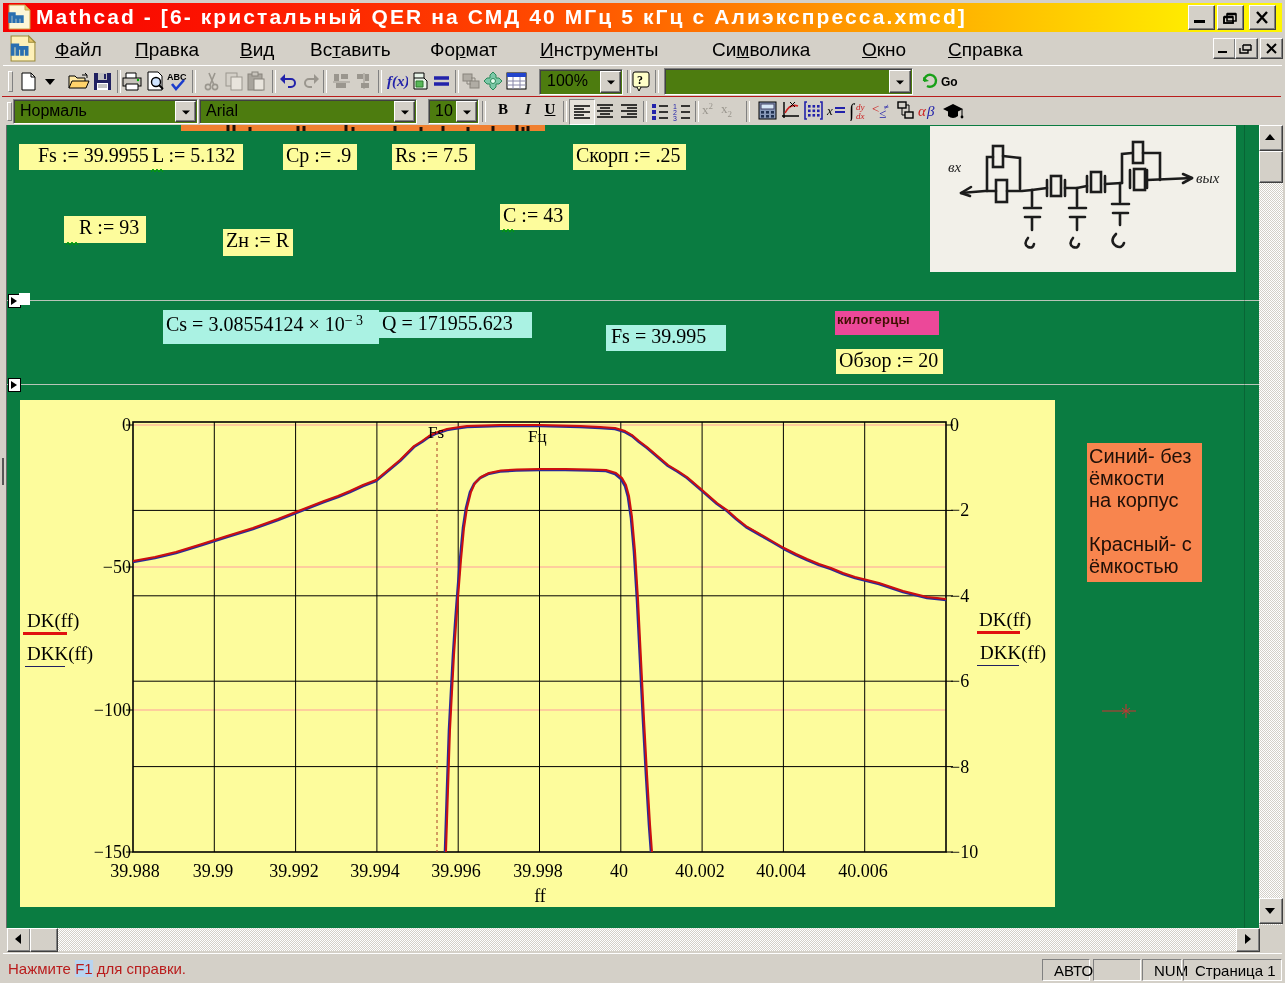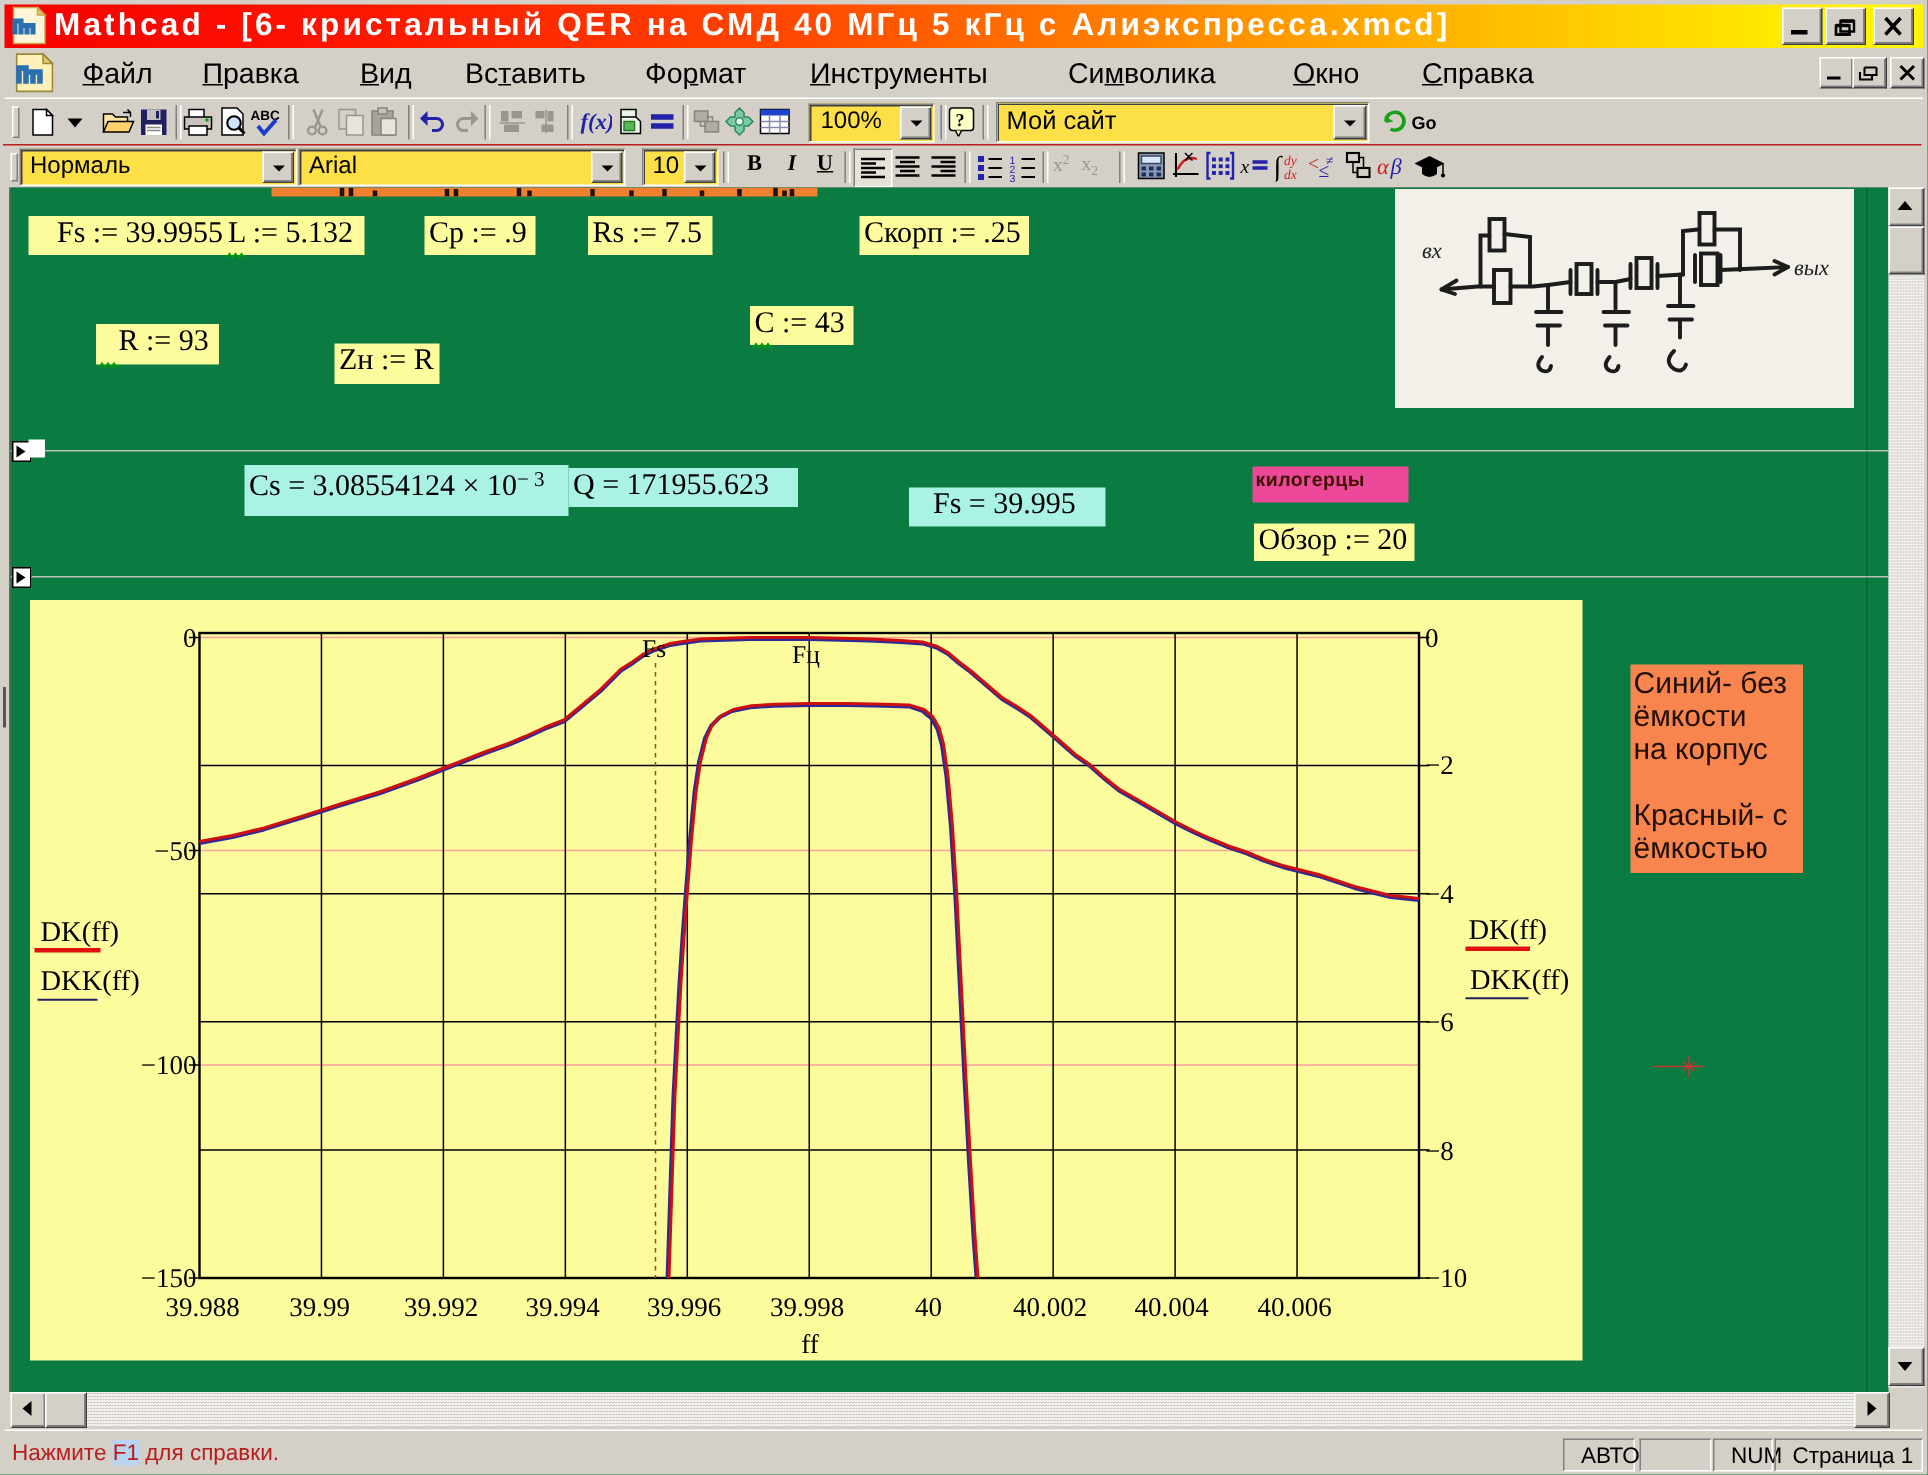--- a/index.html
+++ b/index.html
@@ -1,21 +1,21 @@
 <!DOCTYPE html>
 <html><head><meta charset="utf-8">
 <style>
 html,body{margin:0;padding:0}
 body{width:1285px;height:983px;position:relative;overflow:hidden;background:#d4d0c8;
  font-family:"Liberation Sans",sans-serif;-webkit-font-smoothing:antialiased}
 .abs{position:absolute}
 .bevel{background:#d4d0c8;border:1px solid;border-color:#ffffff #404040 #404040 #ffffff;box-shadow:inset -1px -1px 0 #808080,inset 1px 1px 0 #d4d0c8}
 .sep{position:absolute;width:2px;top:4px;bottom:4px;border-left:1px solid #808080;border-right:1px solid #ffffff}
 .grip{position:absolute;width:3px;top:5px;bottom:5px;border:1px solid;border-color:#ffffff #808080 #808080 #ffffff}
-.combo{position:absolute;background:#fde047;border:1px solid;border-color:#808080 #fff #fff #808080;box-shadow:inset 1px 1px 0 #404040}
+.combo{position:absolute;background:#4d7c0f;border:1px solid;border-color:#808080 #fff #fff #808080;box-shadow:inset 1px 1px 0 #404040}
 .cbtn{position:absolute;right:1px;top:1px;bottom:1px;background:#d4d0c8;border:1px solid;border-color:#fff #404040 #404040 #fff;box-shadow:inset -1px -1px 0 #808080}
 .arrow-dn{width:0;height:0;border-left:4px solid transparent;border-right:4px solid transparent;border-top:4px solid #000;position:absolute;left:50%;top:50%;transform:translate(-50%,-40%)}
 .panel{position:absolute;top:5px;height:22px;border:1px solid;border-color:#808080 #fff #fff #808080;font-size:15px;color:#000;padding:2px 3px 0 11px;box-sizing:border-box}
 .yreg{position:absolute;background:#fdfc9c;color:#000;font-family:"Liberation Serif",serif;font-size:20px;white-space:nowrap}
 .creg{position:absolute;background:#aaf2e3;color:#000;font-family:"Liberation Serif",serif;font-size:20px;white-space:nowrap}
 </style></head>
 <body>
 
 <div class="abs" id="titlebar" style="left:3px;top:3px;width:1279px;height:29px;background:linear-gradient(90deg,#f60000 0%,#fd1500 18%,#ff4a00 42%,#ff8c00 62%,#ffc400 80%,#fff200 95%,#fff600 100%)">
   <svg class="abs" style="left:2px;top:0px" width="28" height="28" viewBox="0 0 28 28">
@@ -199,21 +199,20 @@
   <div class="sep" style="left:624px"></div>
 
   <svg class="abs" style="left:629px;top:5px" width="20" height="20">
       <rect x="1" y="1" width="16" height="15" rx="2" fill="#ffffc8" stroke="#000"></rect>
       <text x="5" y="13" font-size="12" font-weight="bold" font-family="Liberation Serif">?</text>
       <path d="M5 16 l2 4 2 -4" fill="#ffffc8" stroke="#000"></path>
     </svg>
   <div class="sep" style="left:652px"></div>
 
   <div class="combo" style="left:661px;top:2px;width:247px;height:25px">
-      <div style="font-size:17px;padding:2px 0 0 6px">Мой сайт</div>
       <div class="cbtn" style="width:20px">
         <div class="arrow-dn"></div>
       </div>
     </div>
 
   <svg class="abs" style="left:918px;top:5px" width="42" height="20">
       <path d="M3 10 a6 6 0 1 1 3 5" fill="none" stroke="#18a018" stroke-width="2.4"></path>
       <path d="M2 6 l1 5 5 -1 z" fill="#18a018"></path>
       <text x="20" y="15" font-size="12" font-weight="bold" fill="#000" font-family="Liberation Sans">Go</text>
     </svg>
@@ -386,21 +385,21 @@
     </svg>
   <svg class="abs" style="left:59px;top:116px" width="14" height="5">
       <path d="M0 4 L2 1 L4 4 L6 1 L8 4 L10 1 L12 4" stroke="#00a000" fill="none"></path>
     </svg>
   <svg class="abs" style="left:495px;top:103px" width="14" height="5">
       <path d="M0 4 L2 1 L4 4 L6 1 L8 4 L10 1 L12 4" stroke="#00a000" fill="none"></path>
     </svg>
 
   <div class="creg" style="left:156px;top:185px;width:213px;height:31px;padding:3px 0 0 3px">Cs = 3.08554124 × 10<span style="font-size:14px;vertical-align:6px">− 3</span></div>
   <div class="creg" style="left:372px;top:187px;width:150px;height:26px;padding-left:3px">Q = 171955.623</div>
-  <div class="creg" style="left:599px;top:200px;width:115px;height:26px;padding-left:16px">Fs = 39.995</div>
+  <div class="creg" style="left:599px;top:200px;width:115px;height:26px;padding-left:5px">Fs = 39.995</div>
 
   <div class="abs" style="left:828px;top:186px;width:102px;height:23px;background:#ec4899;color:#401000;font-size:13px;font-weight:bold;padding-top:1px;padding-left:2px;letter-spacing:.3px">килогерцы</div>
   <div class="yreg" style="left:829px;top:224px;width:104px;height:25px;padding-left:3px">Обзор := 20</div>
 
   <svg class="abs" style="left:923px;top:1px" width="306" height="146" viewBox="0 0 306 146">
     <rect x="0" y="0" width="306" height="146" fill="#f2f0e9"></rect>
     <g stroke="#1c1c1c" stroke-width="2.6" fill="none" stroke-linecap="round">
       <path d="M31 67 L55 65 L66 65"></path>
       <path d="M31 67 l10 -6 M31 67 l9 3"></path>
       <rect x="66" y="54" width="11" height="22"></rect>

